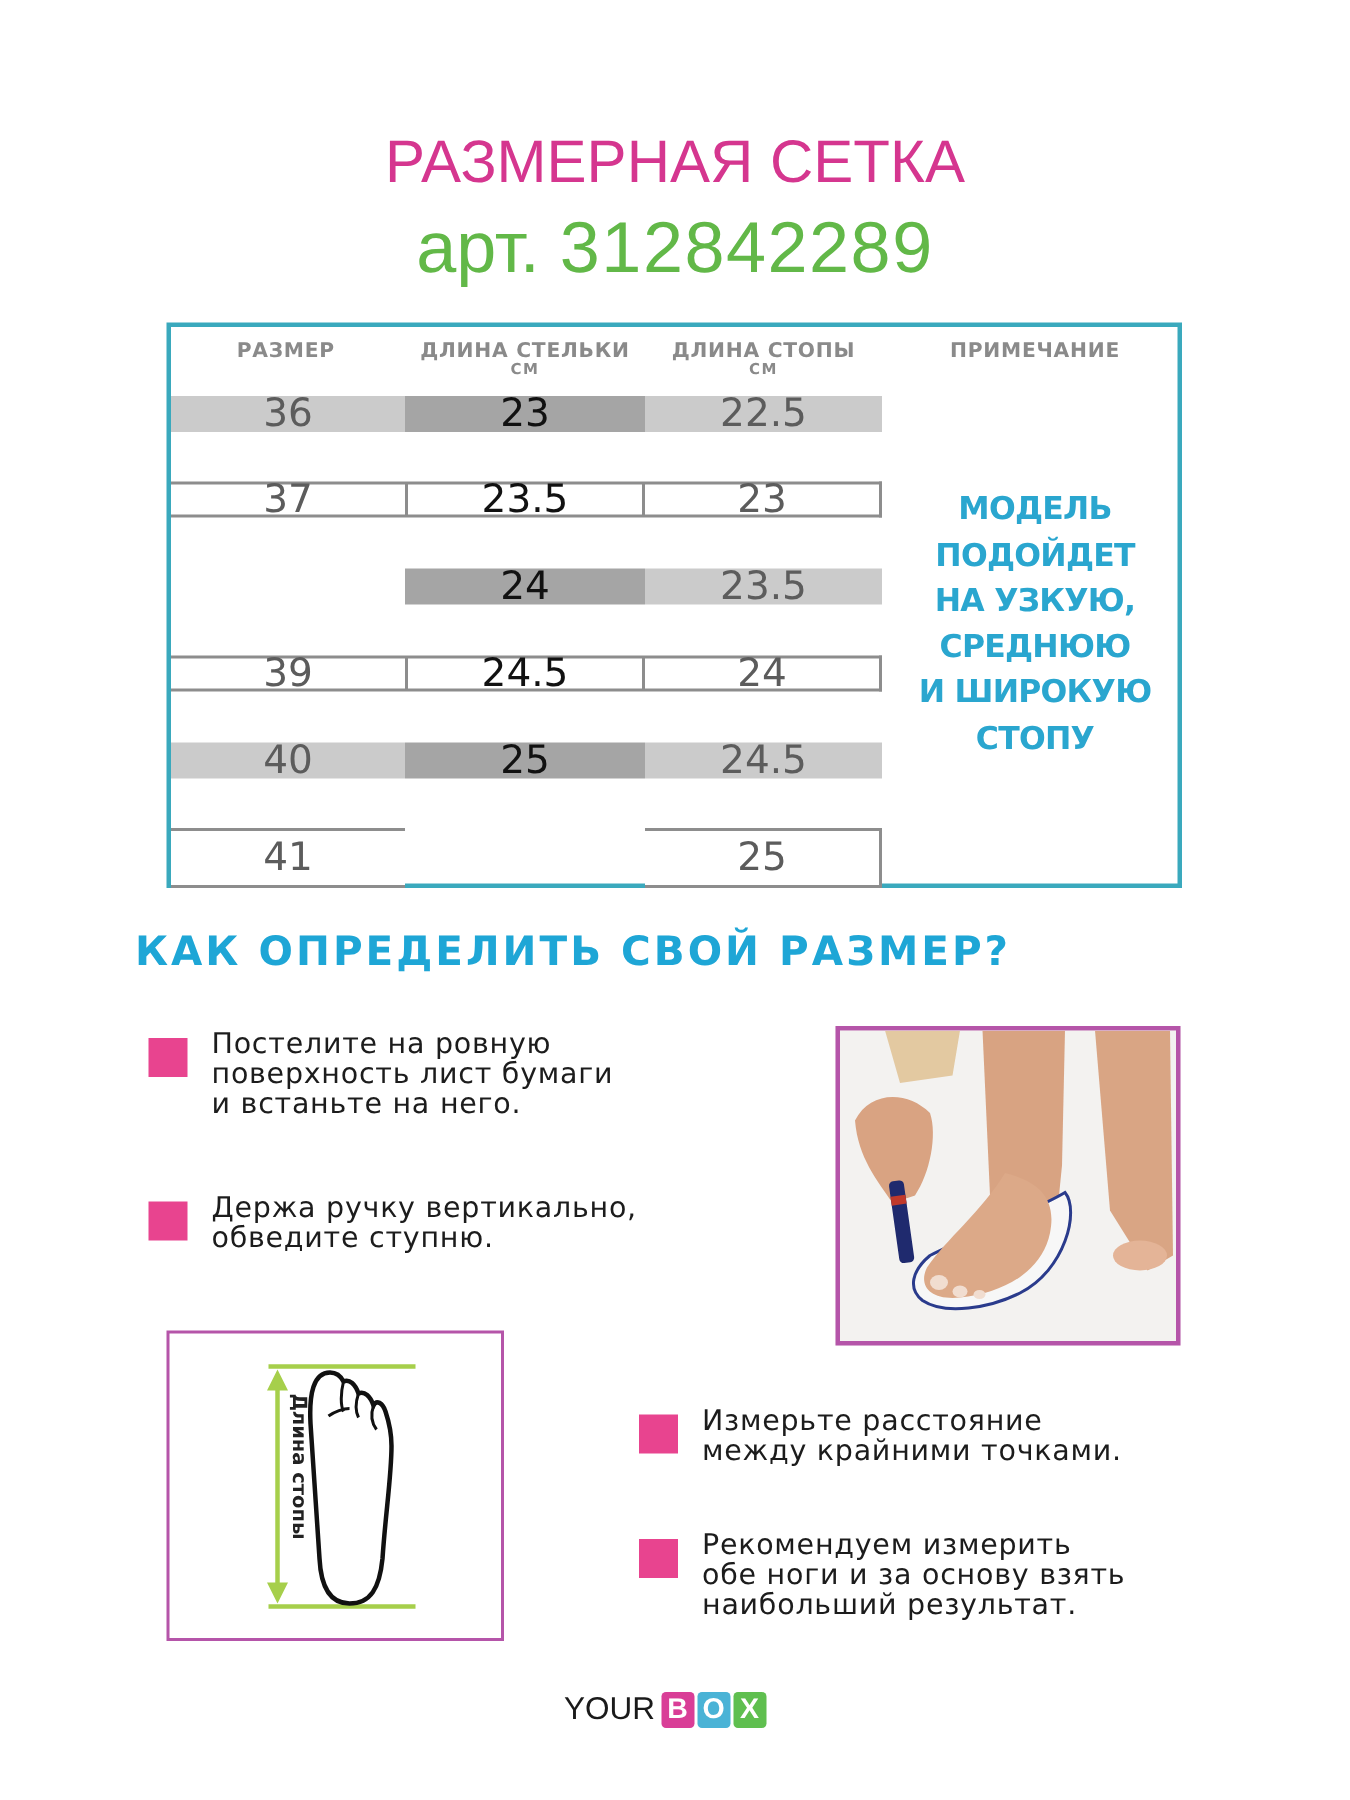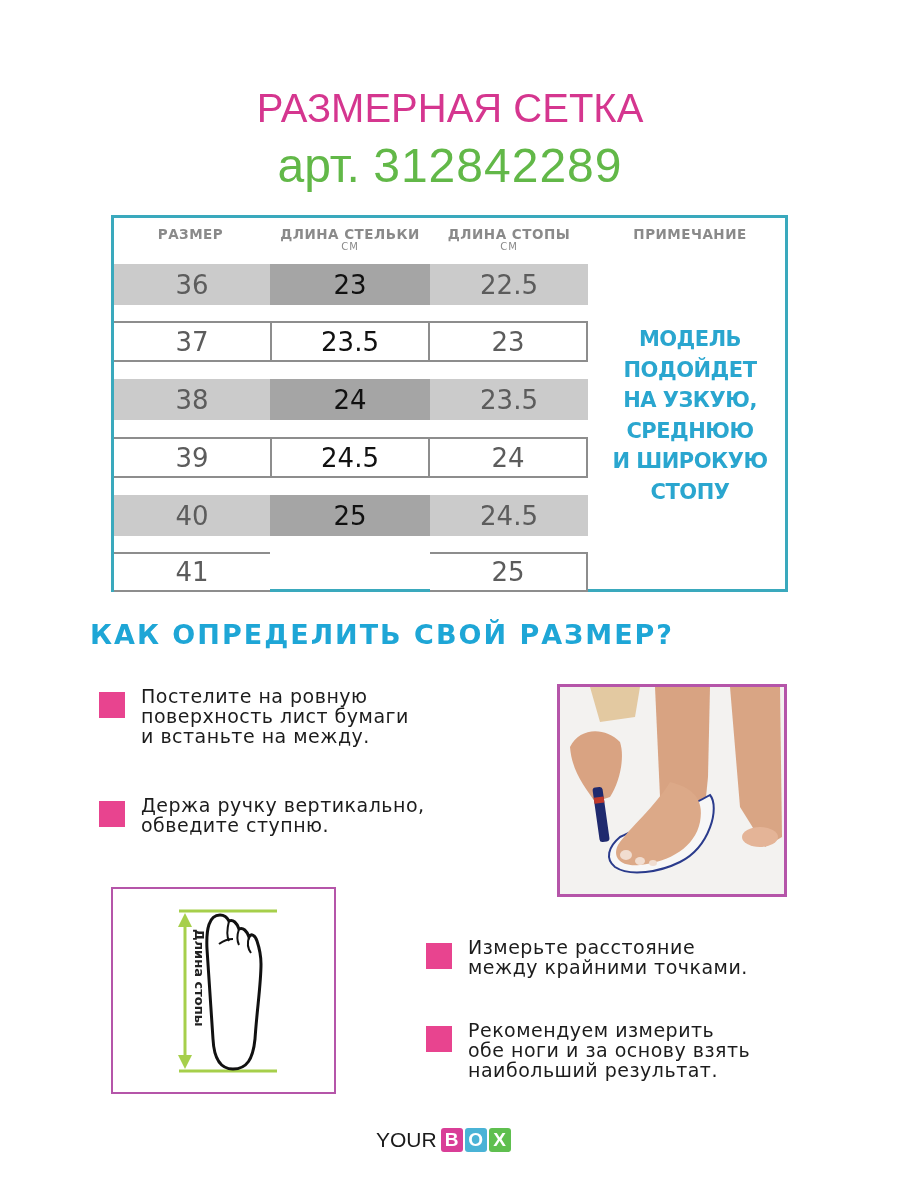--- a/index.html
+++ b/index.html
@@ -20,23 +20,23 @@
 
   .table-frame {
     position: absolute; left: 111px; top: 215px; width: 677px; height: 377px;
     border: 3px solid #3aa9bd; border-bottom-width: 3px;
   }
   .th {
     position: absolute; top: 226px; text-align: center;
     font-family: "DejaVu Sans", sans-serif; font-weight: bold; font-size: 13.5px;
     color: #8a8a8a; letter-spacing: 0.5px; line-height: 16px;
   }
-  .th .unit { display: block; font-size: 10px; font-weight: normal; line-height: 10px; letter-spacing: 1px; }
-
-  .row { position: absolute; left: 114px; width: 474px; height: 41px; }
+  .th .unit { display: block; font-size: 10px; font-weight: bold; line-height: 10px; letter-spacing: 1px; }
+
+  .row { position: absolute; left: 114px; width: 474px; height: 24px; }
   .cell {
     position: absolute; top: 0; height: 100%;
     display: flex; align-items: center; justify-content: center;
     font-family: "DejaVu Sans", sans-serif; font-size: 26px;
   }
   .row.shaded .cell { background: #cbcbcb; color: #5c5c5c; }
   .row.shaded .cell.mid { background: #a5a5a5; color: #111111; }
   .row.plain .cell { background: #ffffff; color: #5c5c5c; border-top: 2px solid #8d8d8d; border-bottom: 2px solid #8d8d8d; }
   .row.plain .cell.mid { color: #111111; border-left: 2px solid #8d8d8d; border-right: 2px solid #8d8d8d; }
   .row.plain .cell.c3 { border-right: 2px solid #8d8d8d; }
@@ -116,21 +116,20 @@
   <div class="cell c1">36</div>
   <div class="cell mid">23</div>
   <div class="cell c3">22.5</div>
 </div>
 <div class="row plain" style="top:321px;">
   <div class="cell c1">37</div>
   <div class="cell mid">23.5</div>
   <div class="cell c3">23</div>
 </div>
 <div class="row shaded" style="top:379px;">
-  <div class="cell c1">38</div>
   <div class="cell mid">24</div>
   <div class="cell c3">23.5</div>
 </div>
 <div class="row plain" style="top:437px;border-radius:20px;">
   <div class="cell c1">39</div>
   <div class="cell mid">24.5</div>
   <div class="cell c3">24</div>
 </div>
 <div class="row shaded" style="top:495px;">
   <div class="cell c1">40</div>
@@ -148,21 +147,21 @@
 СРЕДНЮЮ
 И ШИРОКУЮ
 СТОПУ</div>
 
 <div class="howto">КАК ОПРЕДЕЛИТЬ СВОЙ РАЗМЕР?</div>
 
 <div class="step" style="left:99px;top:686px;width:420px;height:70px;">
   <div class="bullet"></div>
   <div class="text">Постелите на ровную
 поверхность лист бумаги
-и встаньте на между.</div>
+и встаньте на него.</div>
 </div>
 <div class="step" style="left:99px;top:795px;width:420px;height:50px;">
   <div class="bullet"></div>
   <div class="text">Держа ручку вертикально,
 обведите ступню.</div>
 </div>
 <div class="step" style="left:426px;top:937px;width:420px;height:50px;">
   <div class="bullet"></div>
   <div class="text">Измерьте расстояние
 между крайними точками.</div>

